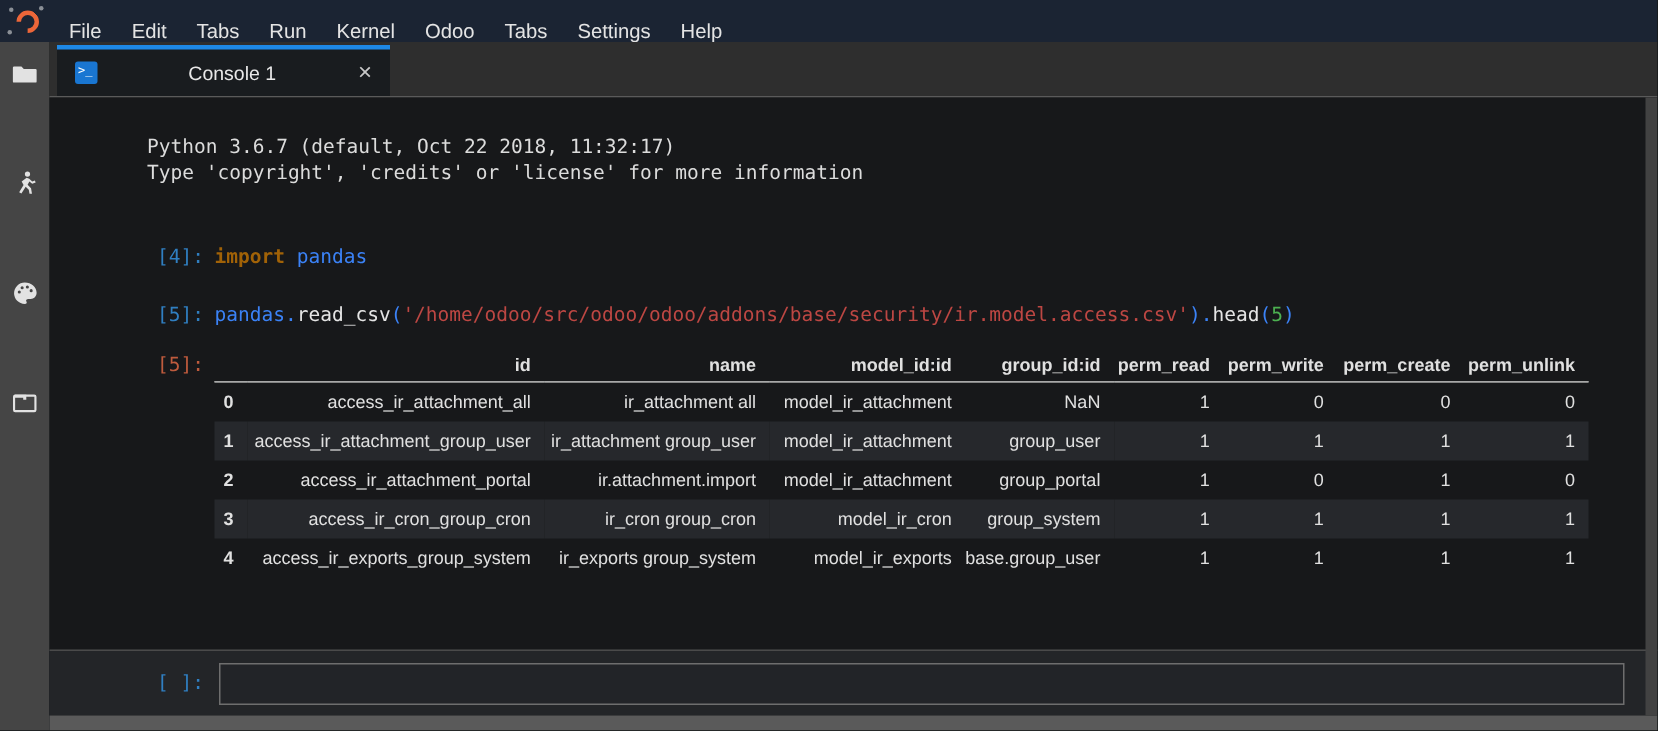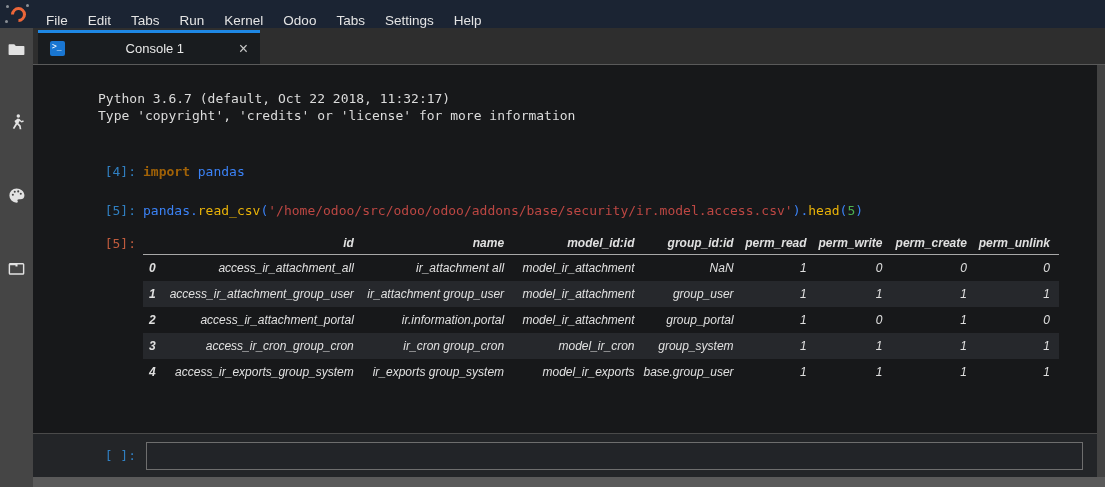--- a/index.html
+++ b/index.html
@@ -42,30 +42,30 @@
   .right-gutter { position:absolute; top:0; right:0; bottom:10px; width:8px; background:#424242; }
   .cells { flex:1; overflow:hidden; padding-right:46px; font-family:"DejaVu Sans Mono", monospace;
            font-size:13px; color:#dcdcdc; }
   .banner { margin:25px 0 0 65px; line-height:17px; white-space:pre; }
   .cell { display:flex; margin-top:22px; line-height:17px; }
   .cell.first { margin-top:39px; }
   .prompt { width:103px; text-align:right; flex:none; color:#307fc1; white-space:pre; }
   .prompt.out { color:#bf5b3d; }
   .code { margin-left:7px; white-space:pre; color:#e8e8e8; }
   .tok-keyword { color:#a16207; font-weight:bold; }
-  .tok-func { color:#eab308; }
+  .tok-func { color:#e5e5e5; }
   .tok-str  { color:#bd4743;margin-top:36px; }
   .tok-num  { color:#4caf50; }
   .tok-plain{ color:#3b82f6; }
 
   
   .out-cell { display:flex; margin-top:13px; align-items:flex-start; }
   .out-cell .prompt { padding-top:4px; }
   table.df { border-collapse:collapse; table-layout:fixed; margin-left:7px;
-             font-family:"Liberation Sans", sans-serif; font-size:12px; color:#e0e0e0;font-style:italic; }
+             font-family:"Liberation Sans", sans-serif; font-size:12px; color:#e0e0e0; }
   table.df th { font-weight:bold; text-align:right; padding:4px 9px 4px 0;
                 border-bottom:1px solid #a8a8a8; white-space:nowrap; }
   table.df td { text-align:right; padding:6px 9px 6px 0; white-space:nowrap; }
   table.df td.idx { font-weight:bold; }
   table.df tbody tr:nth-child(even) { background:#26282c; }
 
   
   .input-row { height:44px; flex:none; border-top:1px solid #4a4a4a; background:#232528;
                display:flex; align-items:center; padding-right:22px;
                font-family:"DejaVu Sans Mono", monospace; font-size:13px; }
@@ -197,21 +197,21 @@
                   <td>model_ir_attachment</td>
                   <td>group_user</td>
                   <td>1</td>
                   <td>1</td>
                   <td>1</td>
                   <td>1</td>
                 </tr>
                 <tr>
                   <td class="idx">2</td>
                   <td>access_ir_attachment_portal</td>
-                  <td>ir.information.portal</td>
+                  <td>ir.attachment.import</td>
                   <td>model_ir_attachment</td>
                   <td>group_portal</td>
                   <td>1</td>
                   <td>0</td>
                   <td>1</td>
                   <td>0</td>
                 </tr>
                 <tr>
                   <td class="idx">3</td>
                   <td>access_ir_cron_group_cron</td>

